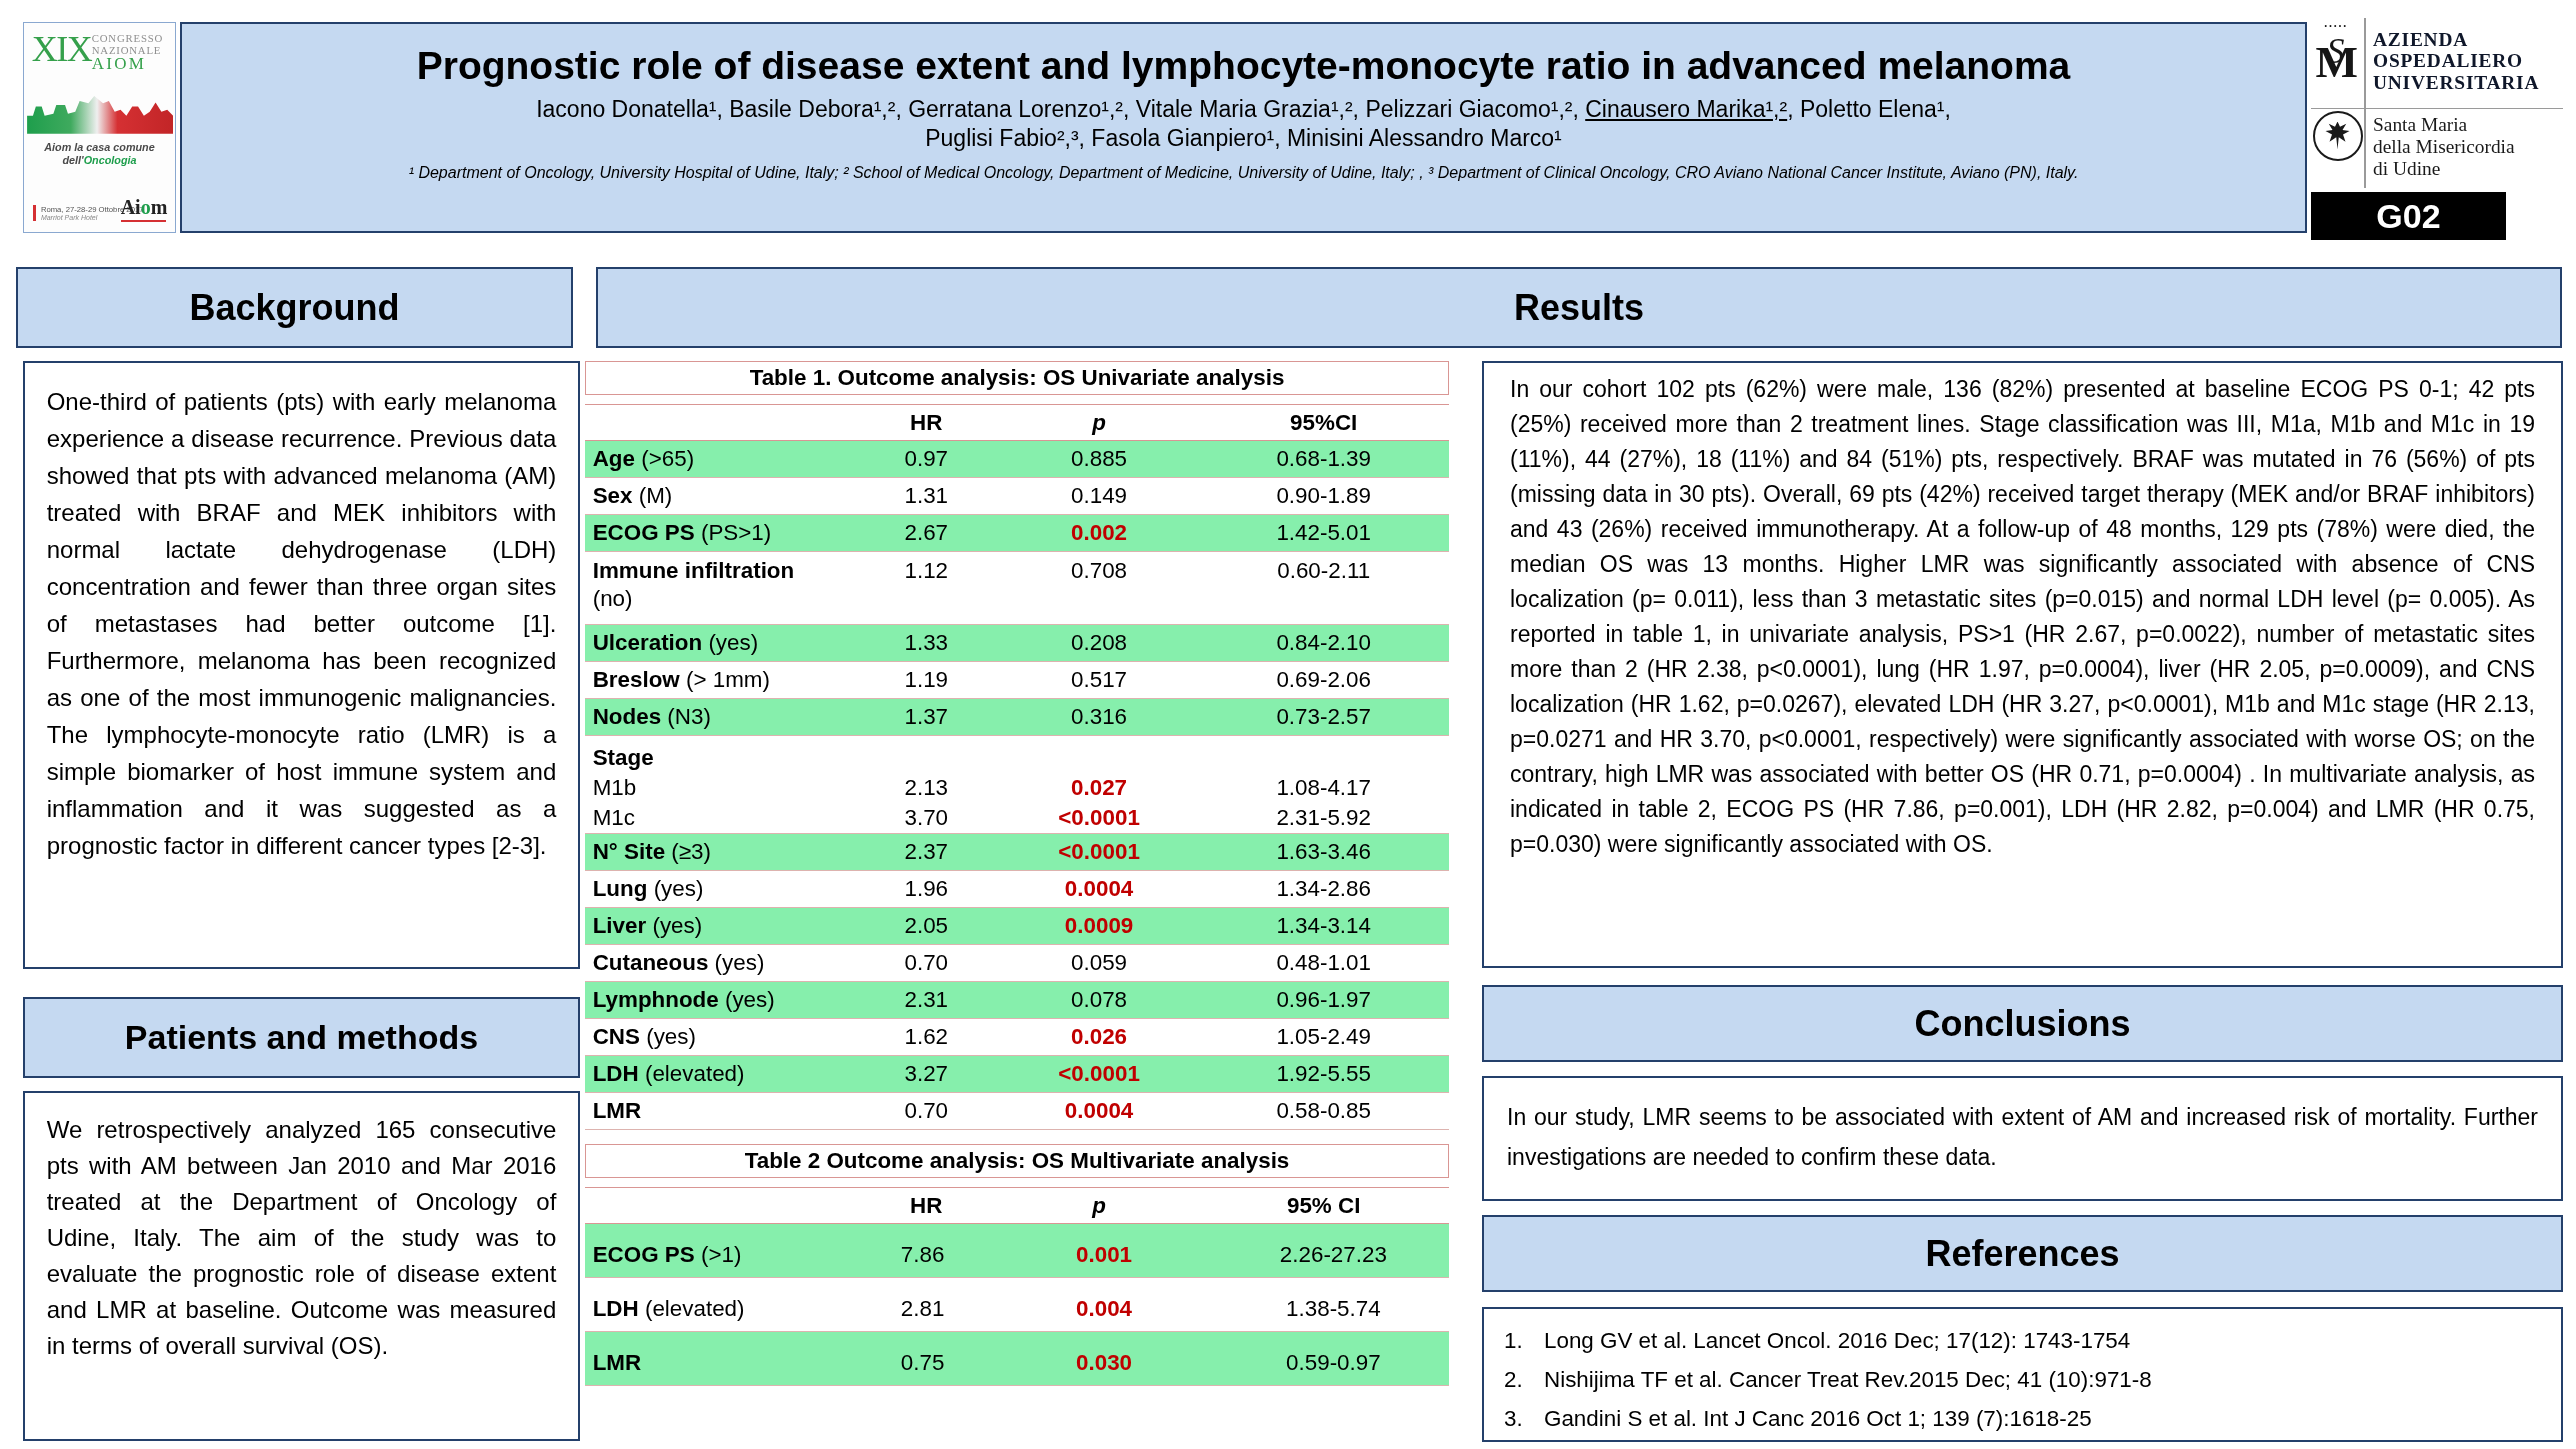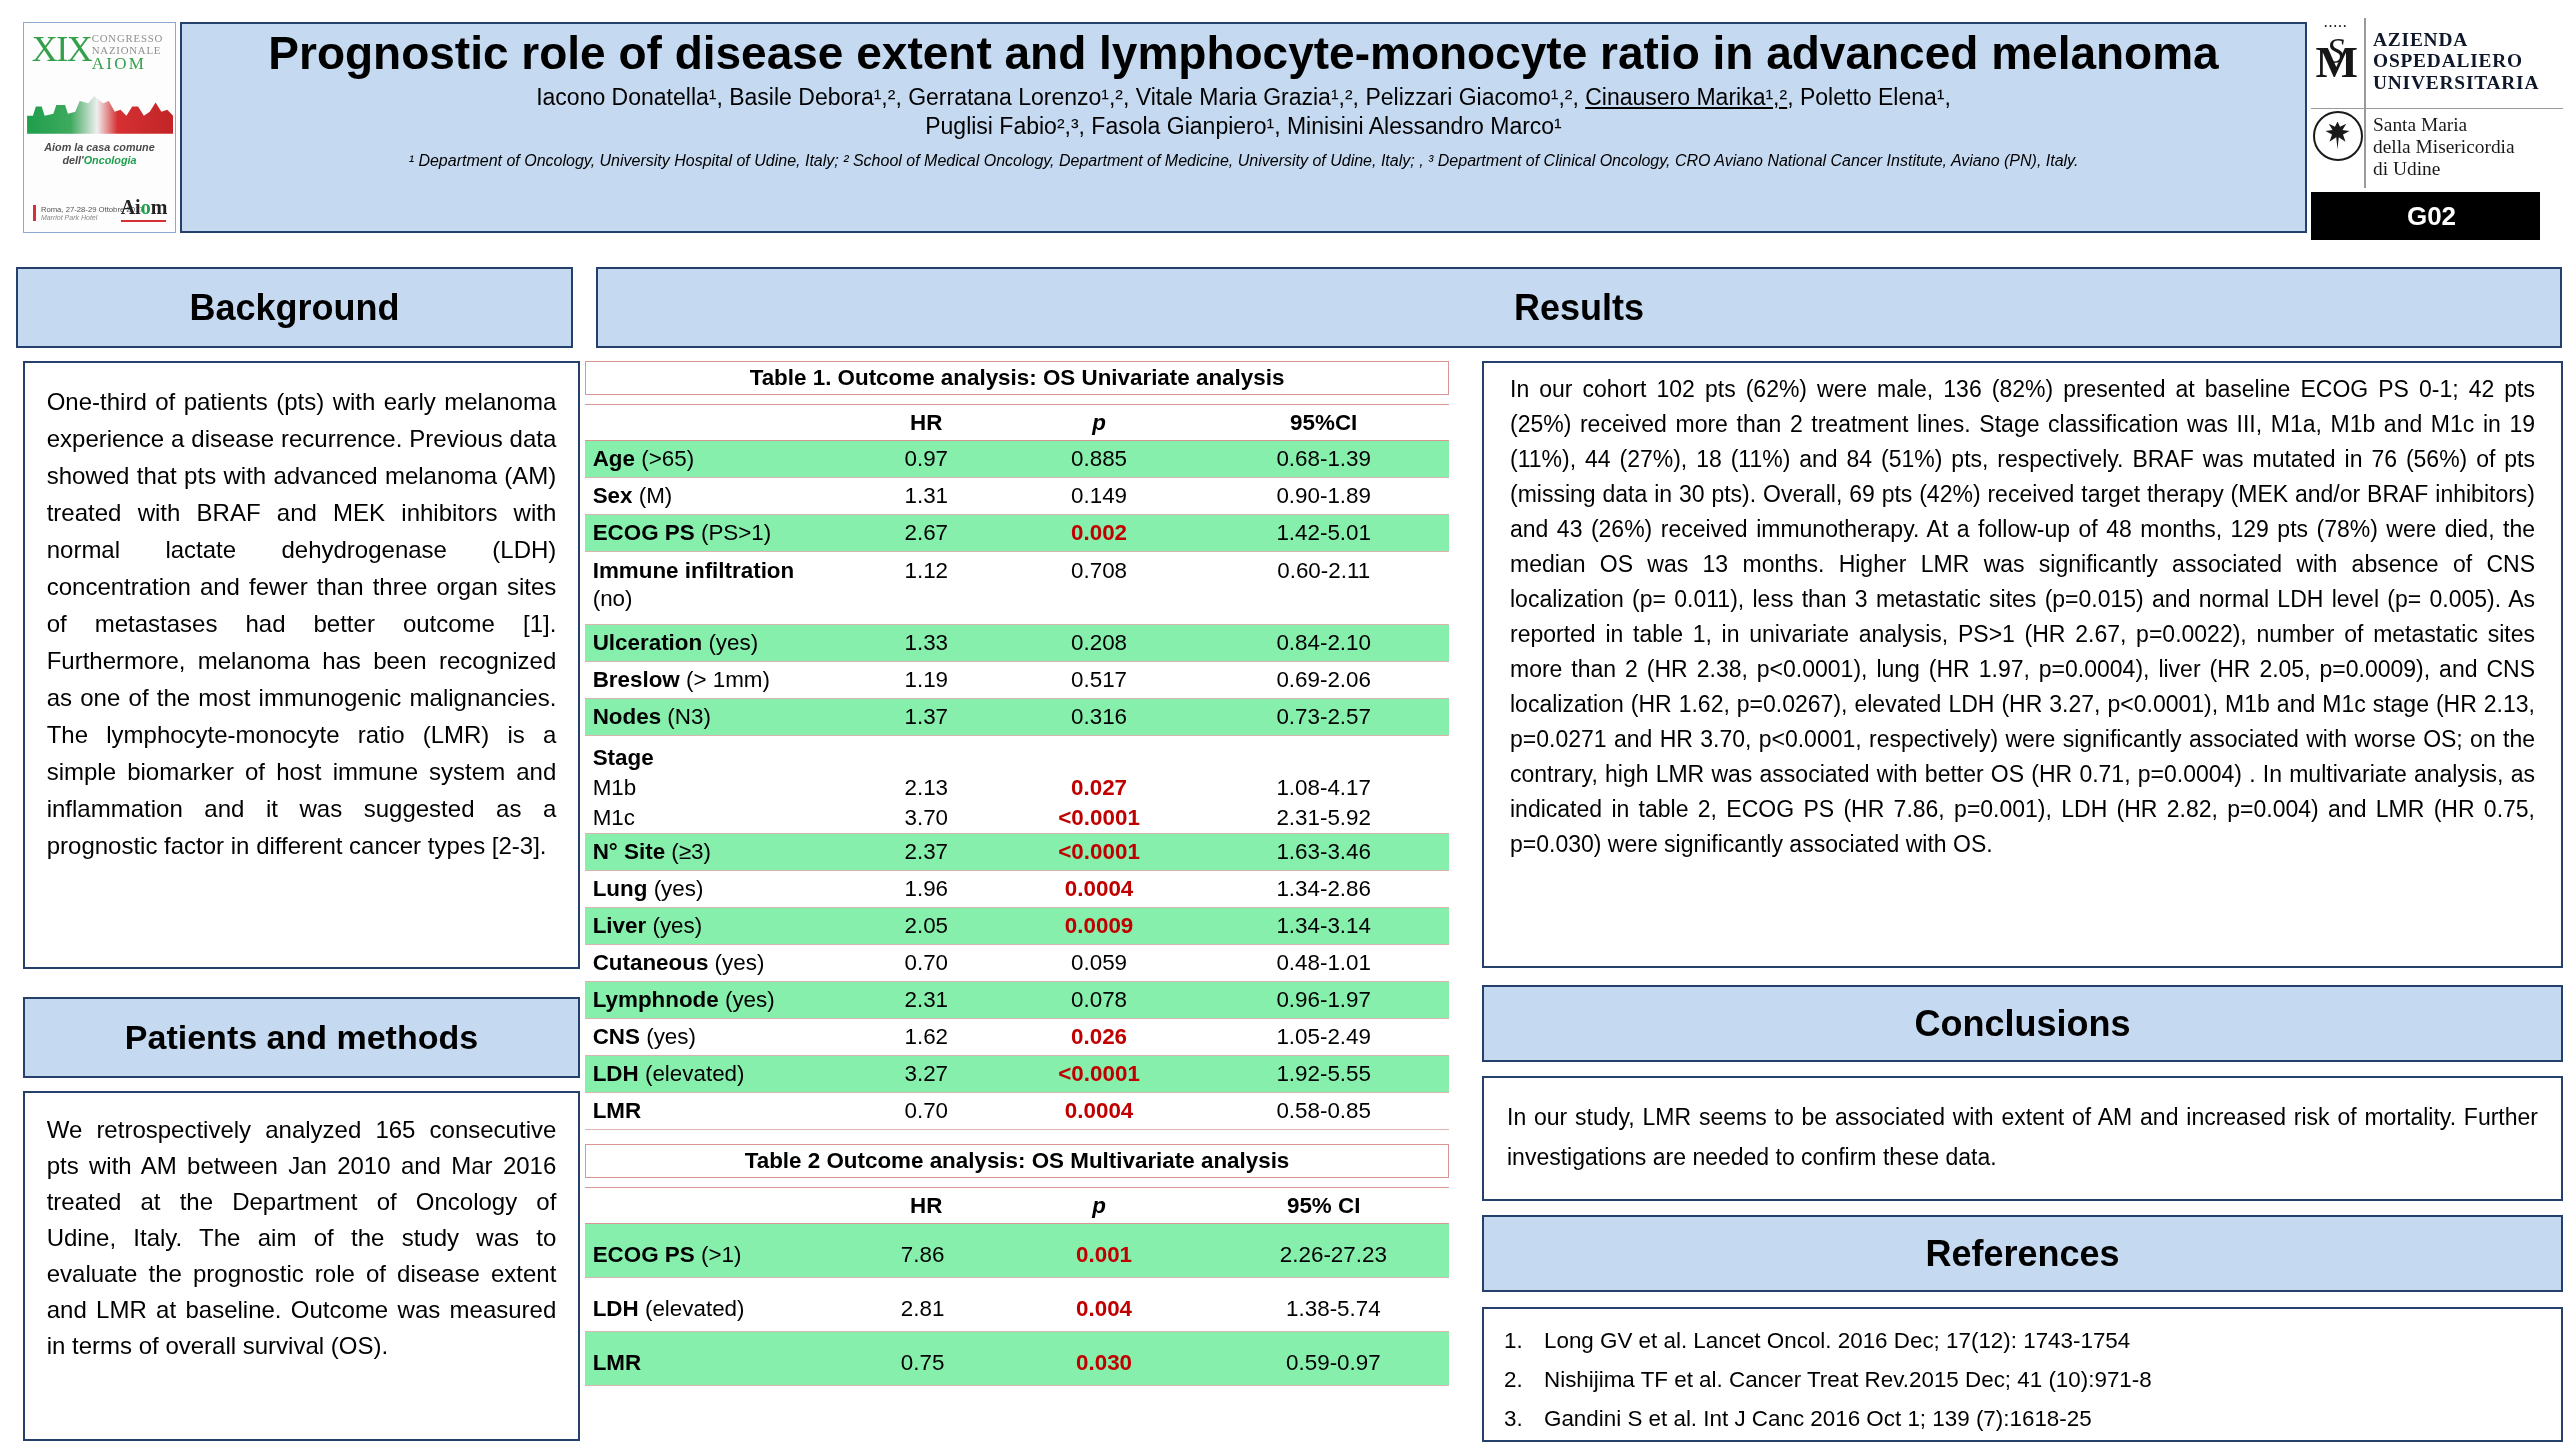--- a/index.html
+++ b/index.html
@@ -31,43 +31,43 @@
   #tagline .green{color:#1e9e4c;}
   #venue{position:absolute;left:9.3px;bottom:10.8px;border-left:3.1px solid #d53033;padding-left:4.6px;}
   #venue-date{font-size:7.7px;color:#555;}
   #venue-hotel{font-size:7px;color:#888;font-style:italic;}
   #aiom-mini{position:absolute;right:7.7px;bottom:9.3px;text-align:center;}
   #aiom-mini .word{font-size:20px;font-weight:bold;color:#222;font-family:"Liberation Serif",serif;}
   #aiom-mini .o{color:#1e9e4c;}
   #aiom-mini .bar{width:45px;height:2.3px;background:#d53033;margin:1.5px auto 0;}
 
   #title-box{left:180px;top:21.7px;width:2127px;height:211px;text-align:center;}
-  #main-title{margin-top:7px;font-size:46px;font-weight:bold;line-height:45px;}
+  #main-title{margin-top:19px;font-size:39px;font-weight:bold;line-height:45px;}
   #authors-line1{margin-top:7.7px;font-size:23px;line-height:29px;}
   #authors-line2{font-size:23px;line-height:29px;}
   #affiliations{margin-top:9.3px;font-size:16px;font-style:italic;line-height:20px;}
   .u{text-decoration:underline;}
 
   #hospital-box{left:2311px;top:11.6px;width:252px;height:228px;background:#fff;}
   .hl{position:absolute;background:#9a9a9a;}
   #crest-sm{position:absolute;left:1.5px;top:10.8px;width:48px;height:81px;}
   #crest-sm .crown{text-align:center;font-size:7px;letter-spacing:2.3px;color:#111;line-height:7.7px;}
   #crest-sm .mono{position:relative;height:67px;}
   #crest-sm .m{position:absolute;left:3.1px;top:6.2px;font-family:"Liberation Serif",serif;font-size:45px;font-weight:bold;color:#161616;}
   #crest-sm .s{position:absolute;left:14px;top:0px;font-family:"Liberation Serif",serif;font-size:36px;font-style:italic;color:#161616;}
   #org-name{position:absolute;left:62px;top:17px;font-family:"Liberation Serif",serif;
             font-size:19.4px;font-weight:bold;color:#0f172a;line-height:21.7px;letter-spacing:0.8px;}
   #crest-uni{position:absolute;left:1.5px;top:99px;width:50px;height:50px;border:2.3px solid #1a1a1a;
              border-radius:50%;box-sizing:border-box;display:flex;align-items:center;justify-content:center;}
   #crest-uni .eagle{width:25px;height:28px;background:#1a1a1a;
     clip-path:polygon(50% 0,60% 18%,85% 8%,70% 30%,98% 34%,72% 46%,82% 72%,55% 56%,50% 100%,45% 56%,18% 72%,28% 46%,2% 34%,30% 30%,15% 8%,40% 18%);}
   #hosp-name{position:absolute;left:62px;top:102px;font-family:"Liberation Serif",serif;
              font-size:19.4px;color:#1a1a1a;line-height:22.4px;}
-  #code-box{position:absolute;left:0;top:180px;width:217px;height:48px;background:#000;color:#fff;
-            font-size:26px;font-weight:bold;text-align:center;line-height:48px;padding-left:12px;}
+  #code-box{position:absolute;left:0;top:180px;width:195px;height:48px;background:#000;color:#fff;
+            font-size:34px;font-weight:bold;text-align:center;line-height:48px;}
 
   
   #bg-header{left:16px;top:267px;width:557px;height:81px;font-size:36px;line-height:77px;}
   #bg-body{left:23px;top:361px;width:557px;height:608px;padding:20px 21.7px;font-size:24px;line-height:37px;}
   #pm-header{left:23px;top:997px;width:557px;height:81px;font-size:34px;line-height:77px;}
   #pm-body{left:23px;top:1091px;width:557px;height:350px;padding:18.6px 21.7px;font-size:24px;line-height:36px;}
   #results-header{left:596px;top:267px;width:1966px;height:81px;font-size:36px;line-height:77px;}
   #results-body{left:1482px;top:361px;width:1081px;height:607px;padding:9px 26px;font-size:23px;line-height:35px;}
   #conclusions-header{left:1482px;top:985px;width:1081px;height:77px;font-size:36px;line-height:74px;}
   #conclusions-body{left:1482px;top:1076px;width:1081px;height:125px;padding:18.6px 23px;font-size:23px;line-height:40px;}

